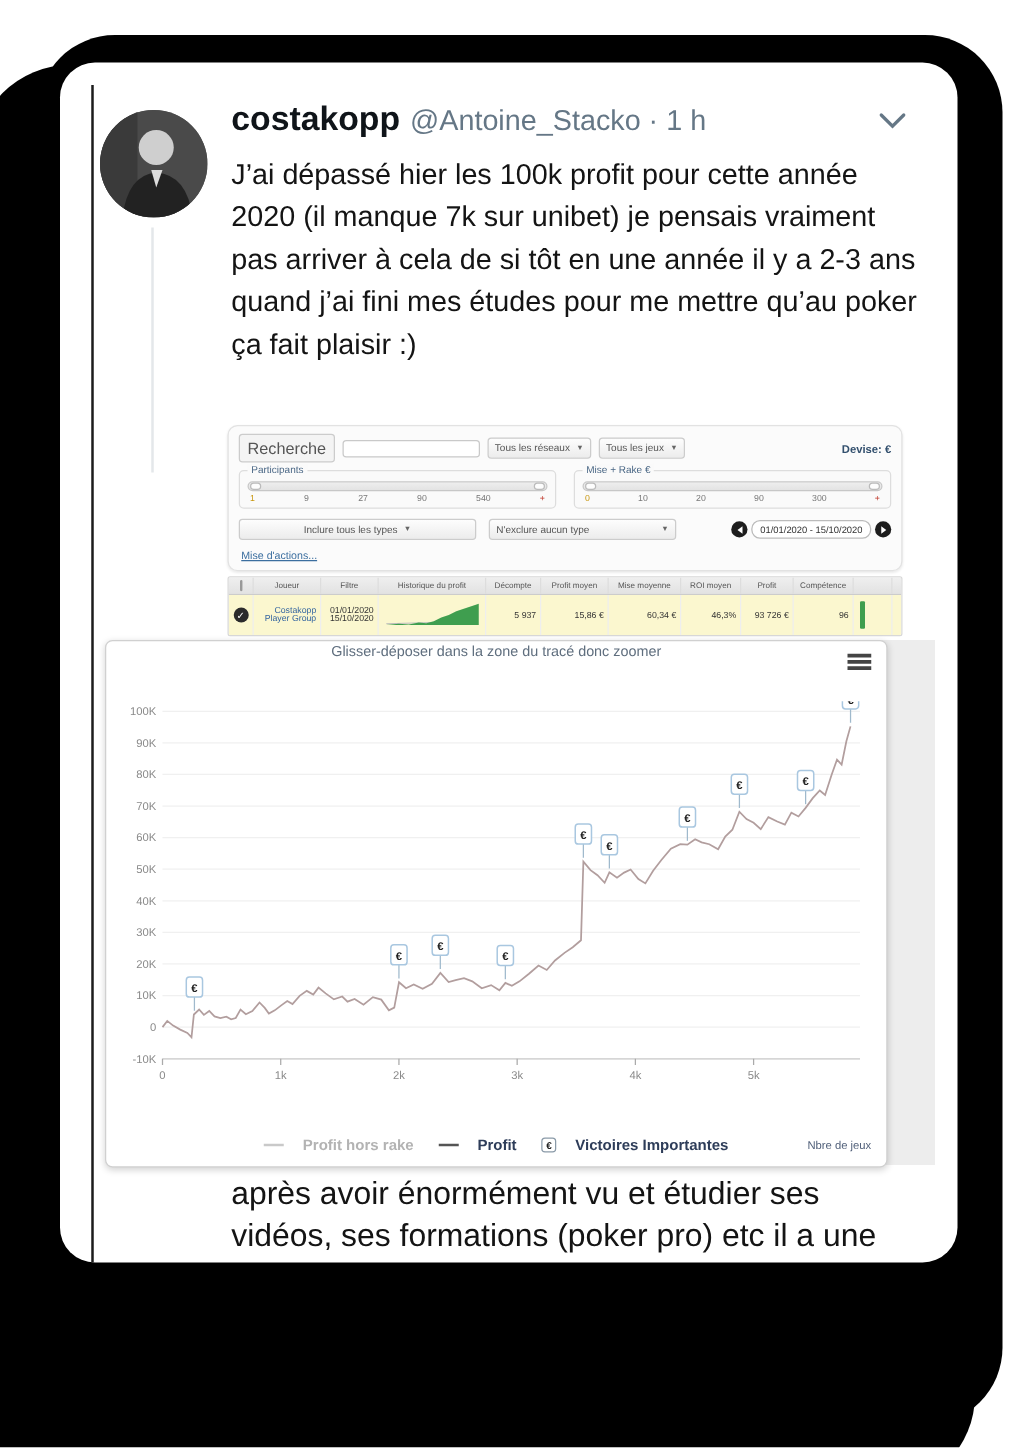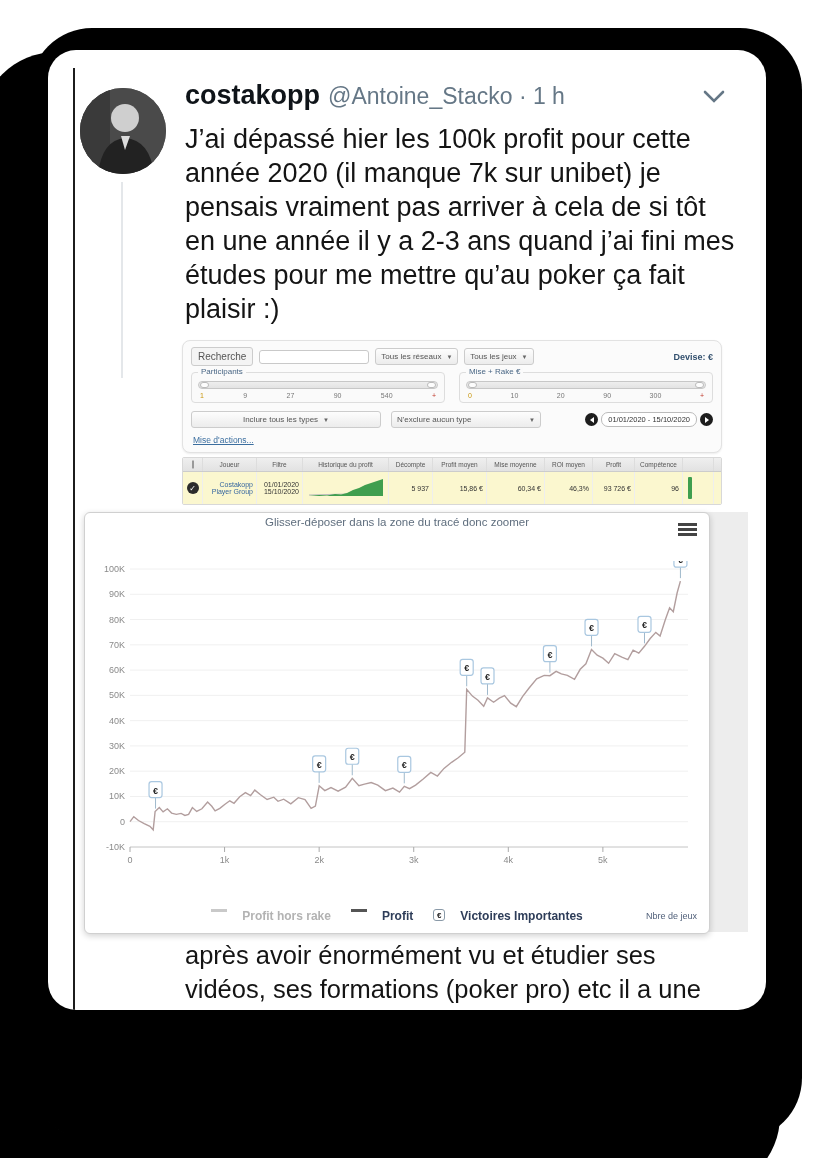--- a/index.html
+++ b/index.html
@@ -11,29 +11,29 @@
         border-radius:28px;overflow:hidden;}
   .thread-line{position:absolute;left:25px;top:18px;width:2px;height:1022px;background:#1c1c1c;}
   .avatar{position:absolute;left:32px;top:38px;width:86px;height:86px;border-radius:50%;
           background:#555;overflow:hidden;}
   .avatar svg{display:block;}
   .av-connector{position:absolute;left:73px;top:132px;width:2px;height:196px;background:#e4e7ea;}
   .hdr{position:absolute;left:137px;top:30px;width:548px;display:flex;align-items:baseline;gap:8px;}
   .author{font-weight:bold;font-size:27px;color:#0f1419;}
   .meta{font-size:23px;color:#657786;}
   .chev{position:absolute;left:655px;top:40px;width:22px;height:14px;}
-  .tweet-text{position:absolute;left:137px;top:72px;width:552px;font-size:27px;line-height:34px;color:#141414;}
+  .tweet-text{position:absolute;left:137px;top:72px;width:552px;font-size:23px;line-height:34px;color:#141414;}
   .tweet-text2{position:absolute;left:137px;top:888px;width:552px;font-size:25.5px;line-height:34px;color:#141414;}
 
   
   .shot{position:absolute;left:134px;top:290px;width:540px;}
   .fpanel{position:relative;background:#fbfbfb;border:1px solid #e2e2e2;border-radius:8px;
           padding:6px 8px 4px 8px;box-shadow:0 1px 2px rgba(0,0,0,.08);}
   .frow{display:flex;align-items:center;gap:6px;margin-bottom:6px;}
-  .btn-like{font-size:10px;color:#555;border:1px solid #ccc;border-radius:3px;padding:3px 6px;background:#f4f4f4;}
+  .btn-like{font-size:13px;color:#555;border:1px solid #ccc;border-radius:3px;padding:3px 6px;background:#f4f4f4;}
   .tinput{width:110px;height:14px;border:1px solid #c9c9c9;border-radius:3px;background:#fff;font-size:8px;padding:0 3px;}
   .dd{font-size:8px;color:#555;border:1px solid #ccc;border-radius:3px;background:linear-gradient(#fdfdfd,#ececec);
       padding:3px 5px;display:flex;align-items:center;gap:5px;}
   .dd .arr{font-size:6px;color:#666;}
   .currency{margin-left:auto;font-size:9px;color:#33506e;font-weight:bold;}
   .fsets{display:flex;gap:14px;margin-bottom:8px;}
   .fset{border:1px solid #ddd;border-radius:4px;padding:8px 6px 2px 6px;position:relative;flex:1;background:#fafafa;}
   .fset-label{position:absolute;top:-6px;left:6px;background:#fafafa;padding:0 3px;font-size:8px;color:#4a6785;}
   .slider{height:8px;border:1px solid #c7c7c7;border-radius:4px;background:linear-gradient(#eee,#e3e3e3);position:relative;}
   .shandle{position:absolute;top:0px;width:9px;height:6px;border:1px solid #bbb;border-radius:3px;background:#fdfdfd;}
@@ -67,21 +67,21 @@
   
   .graystrip{position:absolute;left:650px;top:462px;width:50px;height:420px;background:#ededed;}
   .chart-card{position:absolute;left:36px;top:462px;width:626px;height:422px;background:#fff;border:1px solid #d0d0d0;
               border-radius:6px;box-shadow:0 2px 6px rgba(0,0,0,.18);}
   .chart-title{text-align:center;font-size:16px;color:#3a3a3a;margin-top:7px;}
   .chart-sub{text-align:center;font-size:11.5px;color:#5f6e7e;margin-top:3px;}
   .burger{position:absolute;right:12px;top:10px;width:19px;cursor:pointer;}
   .burger div{height:2.5px;background:#444;margin-bottom:2.5px;}
   .plot{position:absolute;left:5px;top:48px;width:614px;height:322px;}
   .legend{position:absolute;left:0;right:0;bottom:10px;display:flex;justify-content:center;gap:20px;align-items:center;}
-  .leg-item{display:flex;gap:15px;font-size:12px;font-weight:bold;color:#2e3d59;}
+  .leg-item{display:flex;align-items:center;gap:15px;font-size:12px;font-weight:bold;color:#2e3d59;}
   .leg-item.muted{color:#b3b3b3;}
   .leg-dash{width:16px;height:2.5px;background:#555;}
   .leg-item.muted .leg-dash{background:#c9c9c9;}
   .leg-badge{width:12px;height:12px;border:1px solid #8a9aa8;border-radius:3px;background:#fff;color:#222;
              font-size:8px;display:flex;align-items:center;justify-content:center;font-weight:bold;}
   .xlab{position:absolute;right:12px;bottom:12px;font-size:9px;color:#51607a;}
 </style>
 </head>
 <body>
 

